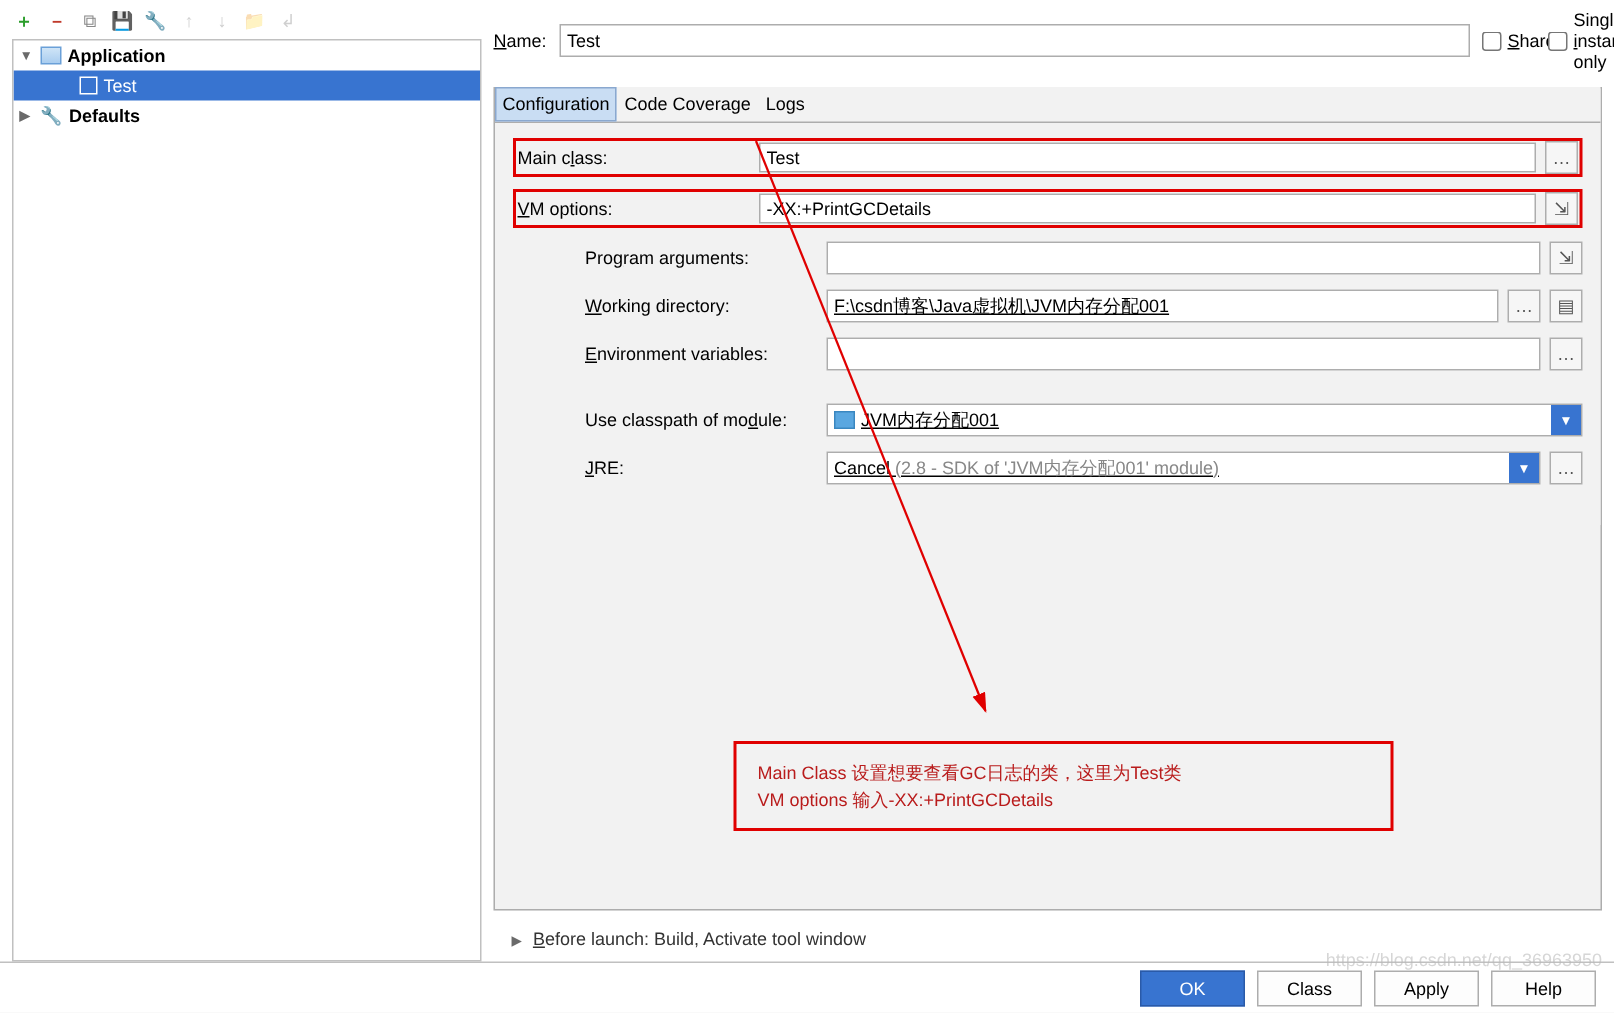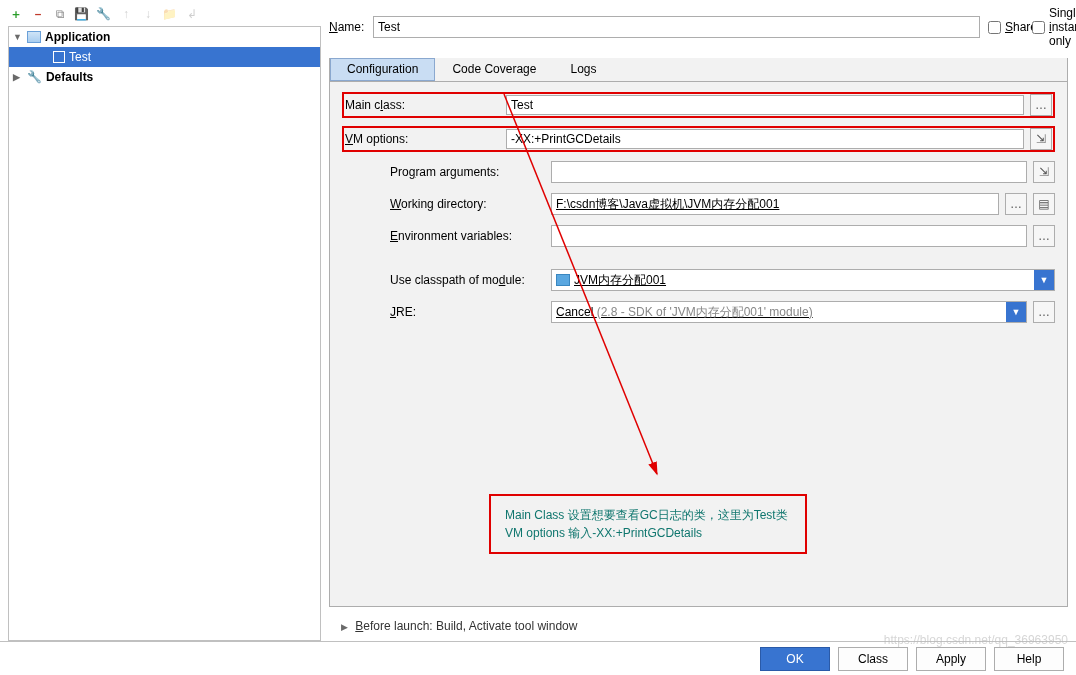--- a/index.html
+++ b/index.html
@@ -16,37 +16,37 @@
 .tree-indent2 { padding-left: 44px; }
 .tree-arrow { width: 10px; font-size: 9px; color: #6a6a6a; }
 .right-col { flex: 1; display: flex; flex-direction: column; gap: 4px; position: relative; }
 .name-row { display: flex; align-items: center; gap: 8px; padding: 2px 0 6px 0; }
 .name-row label { width: 36px; }
 .name-row input[type=text] { flex: 1; height: 22px; border: 1px solid #adadad; padding: 0 4px; }
 .chk { display: flex; align-items: center; gap: 4px; }
 .chk input { margin:0; }
 .config-panel { border: 1px solid #adadad; background: #f2f2f2; flex: 1; display: flex; flex-direction: column; position: relative; padding-bottom:8px;}
 .tabs { display: flex; background: #f2f2f2; border-bottom: 1px solid #adadad; height: 24px; margin-top:-1px;}
-.tab { padding: 3px 16px; border: 1px solid transparent; border-bottom: none; position: relative; top: 0px; cursor:default;}
+.tab { padding: 3px 4px; border: 1px solid transparent; border-bottom: none; position: relative; top: 0px; cursor:default;}
 .tab.active { background: #fff; border-color: #adadad; border-bottom:1px solid #fff; top:0px; background:#d7e3f2; border-color:#8aa8cf;}
 .tab.active { background:#c9ddf3; }
 .form-area { padding: 10px 12px; background: #f2f2f2; display: flex; flex-direction: column; gap: 8px; }
 .form-row { display: flex; align-items: center; gap: 6px; height: 24px; }
 .form-row .lbl { width: 155px; margin-left: 48px; }
 .form-row input[type=text], .form-row .combo { height: 22px; border: 1px solid #adadad; background: #fff; padding: 0 4px; flex:1; display:flex; align-items:center;text-decoration:underline;}
 .icn-btn { width: 22px; height: 22px; border: 1px solid #adadad; background: #f6f6f6; display:flex; align-items:center; justify-content:center; color:#555;}
 .highlight-box { border: 2px solid #e00000; padding:1px; display:flex; align-items:center; gap:6px; flex:1; height:26px;}
 .highlight-box.full { flex:none; width:100%;}
 .row-hl { display:flex; align-items:center; gap:0px; }
 .combo { position:relative; }
 .combo .arrow { position:absolute; right:0; top:0; width:20px; height:100%; background:#3874d0; color:#fff; display:flex; align-items:center; justify-content:center; font-size:9px;}
 .module-ic { width:14px; height:12px; background:#5aa7e0; border:1px solid #3a87c0; margin-right:4px;}
 .before-launch { padding: 8px 12px; font-size:12px; color:#333;}
 .before-launch .arr { font-size:9px; color:#6a6a6a; margin-right:4px;}
-.ann-box { position:absolute; border:2px solid #e00000; color:#0f766e; padding:10px 14px; background:transparent; left:500px; top:530px; width:318px;}
+.ann-box { position:absolute; border:2px solid #e00000; color:#b91c1c; padding:10px 14px; background:transparent; left:500px; top:530px; width:440px;}
 .ann-box div { line-height:18px; }
 svg.arrow-svg { position:absolute; left:0; top:0; pointer-events:none; }
 .footer { height: 34px; border-top: 1px solid #c0c0c0; display:flex; justify-content:flex-end; align-items:center; gap:8px; padding: 0 12px;}
 .footer button { height:24px; min-width:70px; border:1px solid #adadad; background:#fdfdfd;}
 .footer button.primary { background:#3874d0; color:#fff; border-color:#2a5aa8;}
 .watermark { position:absolute; right:8px; bottom:28px; color:#bbb; font-size:12px; opacity:0.6;}
 .uchar { text-decoration: underline; }
 .muted { color:#888; }
 </style>
 </head>

